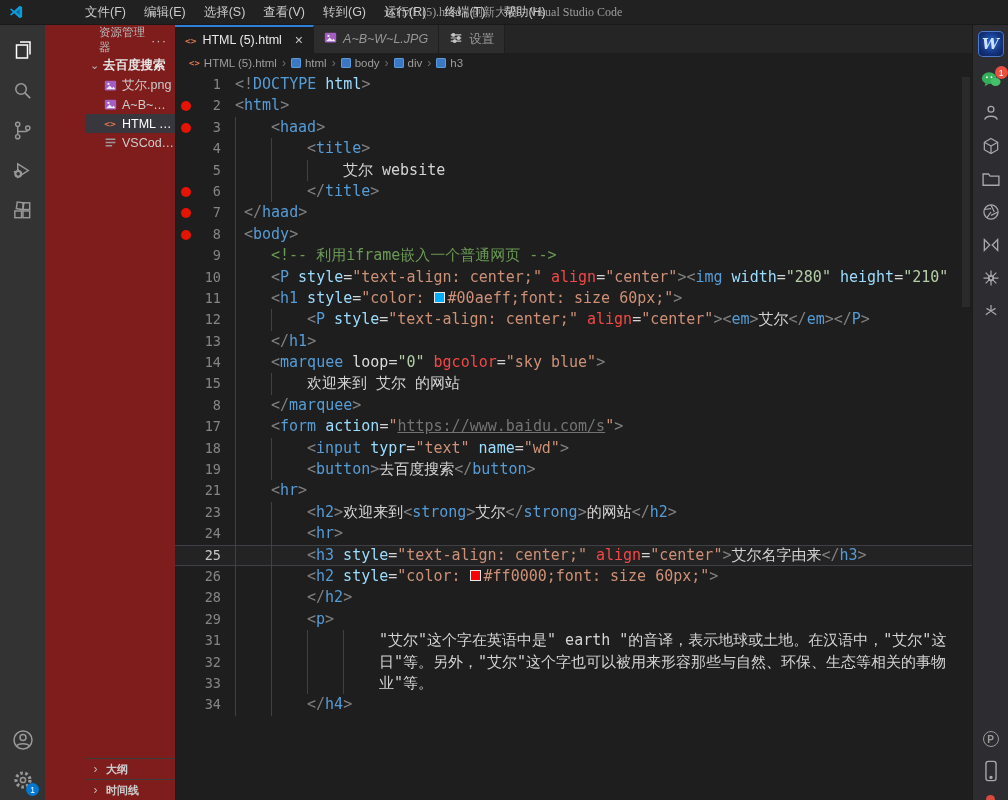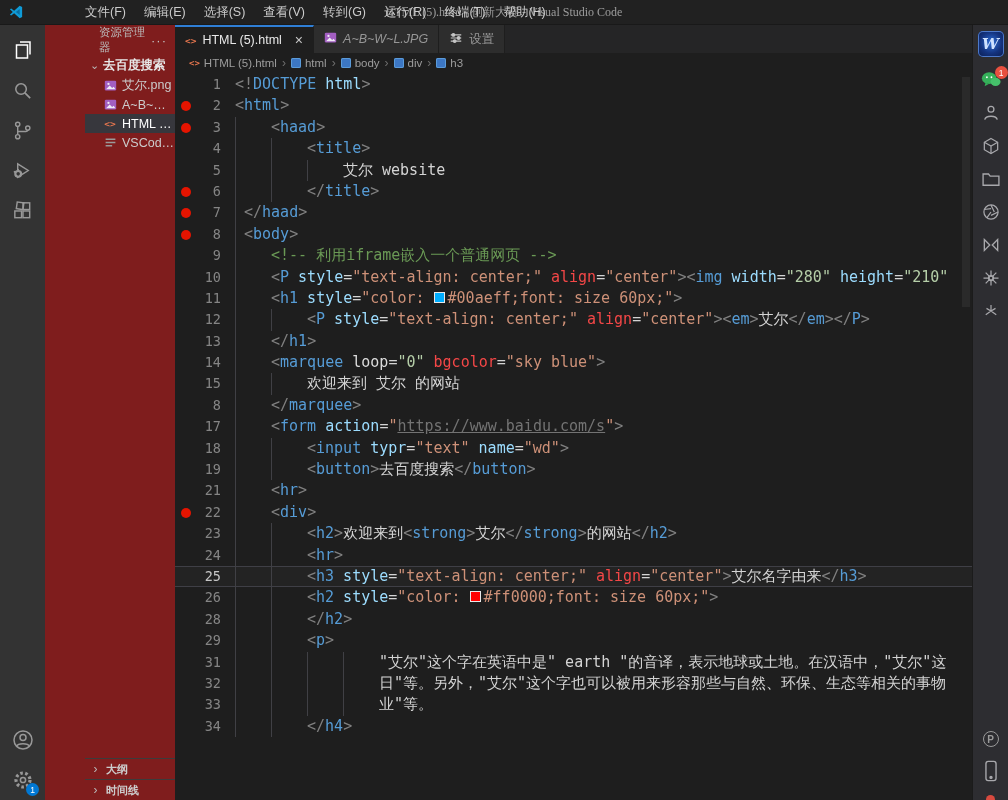--- a/index.html
+++ b/index.html
@@ -300,21 +300,20 @@
         <div class="cl"><span class="bp"></span><span class="ln">11</span><span class="codetext"><span class="ind" style="width: 36px;"></span><span class="tk-p">&lt;</span><span class="tk-tag">h1</span><span class="tk-attr"> style</span><span class="tk-eq">=</span><span class="tk-str">"color: </span><span class="sw" style="background: rgb(0, 174, 255);"></span><span class="tk-str">#00aeff;font: size 60px;"</span><span class="tk-p">&gt;</span></span></div>
         <div class="cl"><span class="bp"></span><span class="ln">12</span><span class="codetext"><span class="ind" style="width: 72px;"></span><span class="tk-p">&lt;</span><span class="tk-tag">P</span><span class="tk-attr"> style</span><span class="tk-eq">=</span><span class="tk-str">"text-align: center;"</span><span class="tk-red"> align</span><span class="tk-eq">=</span><span class="tk-str">"center"</span><span class="tk-p">&gt;&lt;</span><span class="tk-tag">em</span><span class="tk-p">&gt;</span><span class="tk-txt">艾尔</span><span class="tk-p">&lt;/</span><span class="tk-tag">em</span><span class="tk-p">&gt;&lt;/</span><span class="tk-tag">P</span><span class="tk-p">&gt;</span></span></div>
         <div class="cl"><span class="bp"></span><span class="ln">13</span><span class="codetext"><span class="ind" style="width: 36px;"></span><span class="tk-p">&lt;/</span><span class="tk-tag">h1</span><span class="tk-p">&gt;</span></span></div>
         <div class="cl"><span class="bp"></span><span class="ln">14</span><span class="codetext"><span class="ind" style="width: 36px;"></span><span class="tk-p">&lt;</span><span class="tk-tag">marquee</span><span class="tk-wht"> loop</span><span class="tk-eq">=</span><span class="tk-num">"0"</span><span class="tk-red"> bgcolor</span><span class="tk-eq">=</span><span class="tk-str">"sky blue"</span><span class="tk-p">&gt;</span></span></div>
         <div class="cl"><span class="bp"></span><span class="ln">15</span><span class="codetext"><span class="ind" style="width: 72px;"></span><span class="tk-txt">欢迎来到 艾尔 的网站</span></span></div>
         <div class="cl"><span class="bp"></span><span class="ln">8</span><span class="codetext"><span class="ind" style="width: 36px;"></span><span class="tk-p">&lt;/</span><span class="tk-tag">marquee</span><span class="tk-p">&gt;</span></span></div>
         <div class="cl"><span class="bp"></span><span class="ln">17</span><span class="codetext"><span class="ind" style="width: 36px;"></span><span class="tk-p">&lt;</span><span class="tk-tag">form</span><span class="tk-attr"> action</span><span class="tk-eq">=</span><span class="tk-str">"</span><span class="tk-url">https://www.baidu.com/s</span><span class="tk-str">"</span><span class="tk-p">&gt;</span></span></div>
         <div class="cl"><span class="bp"></span><span class="ln">18</span><span class="codetext"><span class="ind" style="width: 72px;"></span><span class="tk-p">&lt;</span><span class="tk-tag">input</span><span class="tk-attr"> typr</span><span class="tk-eq">=</span><span class="tk-str">"text"</span><span class="tk-attr"> name</span><span class="tk-eq">=</span><span class="tk-str">"wd"</span><span class="tk-p">&gt;</span></span></div>
         <div class="cl"><span class="bp"></span><span class="ln">19</span><span class="codetext"><span class="ind" style="width: 72px;"></span><span class="tk-p">&lt;</span><span class="tk-tag">button</span><span class="tk-p">&gt;</span><span class="tk-txt">去百度搜索</span><span class="tk-p">&lt;/</span><span class="tk-tag">button</span><span class="tk-p">&gt;</span></span></div>
         <div class="cl"><span class="bp"></span><span class="ln">21</span><span class="codetext"><span class="ind" style="width: 36px;"></span><span class="tk-p">&lt;</span><span class="tk-tag">hr</span><span class="tk-p">&gt;</span></span></div>
-        <div class="cl"><span class="bp on"></span><span class="ln">22</span><span class="codetext"><span class="ind" style="width: 36px;"></span><span class="tk-p">&lt;</span><span class="tk-tag">div</span><span class="tk-p">&gt;</span></span></div>
         <div class="cl"><span class="bp"></span><span class="ln">23</span><span class="codetext"><span class="ind" style="width: 72px;"></span><span class="tk-p">&lt;</span><span class="tk-tag">h2</span><span class="tk-p">&gt;</span><span class="tk-txt">欢迎来到</span><span class="tk-p">&lt;</span><span class="tk-tag">strong</span><span class="tk-p">&gt;</span><span class="tk-txt">艾尔</span><span class="tk-p">&lt;/</span><span class="tk-tag">strong</span><span class="tk-p">&gt;</span><span class="tk-txt">的网站</span><span class="tk-p">&lt;/</span><span class="tk-tag">h2</span><span class="tk-p">&gt;</span></span></div>
         <div class="cl"><span class="bp"></span><span class="ln">24</span><span class="codetext"><span class="ind" style="width: 72px;"></span><span class="tk-p">&lt;</span><span class="tk-tag">hr</span><span class="tk-p">&gt;</span></span></div>
         <div class="cl current"><span class="bp"></span><span class="ln">25</span><span class="codetext"><span class="ind" style="width: 72px;"></span><span class="tk-p">&lt;</span><span class="tk-tag">h3</span><span class="tk-attr"> style</span><span class="tk-eq">=</span><span class="tk-str">"text-align: center;"</span><span class="tk-red"> align</span><span class="tk-eq">=</span><span class="tk-str">"center"</span><span class="tk-p">&gt;</span><span class="tk-txt">艾尔名字由来</span><span class="tk-p">&lt;/</span><span class="tk-tag">h3</span><span class="tk-p">&gt;</span></span></div>
         <div class="cl"><span class="bp"></span><span class="ln">26</span><span class="codetext"><span class="ind" style="width: 72px;"></span><span class="tk-p">&lt;</span><span class="tk-tag">h2</span><span class="tk-attr"> style</span><span class="tk-eq">=</span><span class="tk-str">"color: </span><span class="sw" style="background: rgb(255, 0, 0);"></span><span class="tk-str">#ff0000;font: size 60px;"</span><span class="tk-p">&gt;</span></span></div>
         <div class="cl"><span class="bp"></span><span class="ln">28</span><span class="codetext"><span class="ind" style="width: 72px;"></span><span class="tk-p">&lt;/</span><span class="tk-tag">h2</span><span class="tk-p">&gt;</span></span></div>
         <div class="cl"><span class="bp"></span><span class="ln">29</span><span class="codetext"><span class="ind" style="width: 72px;"></span><span class="tk-p">&lt;</span><span class="tk-tag">p</span><span class="tk-p">&gt;</span></span></div>
         <div class="cl"><span class="bp"></span><span class="ln">31</span><span class="codetext"><span class="ind" style="width: 144px;"></span><span class="tk-txt">"艾尔"这个字在英语中是" earth "的音译，表示地球或土地。在汉语中，"艾尔"这</span></span></div>
         <div class="cl"><span class="bp"></span><span class="ln">32</span><span class="codetext"><span class="ind" style="width: 144px;"></span><span class="tk-txt">日"等。另外，"艾尔"这个字也可以被用来形容那些与自然、环保、生态等相关的事物</span></span></div>
         <div class="cl"><span class="bp"></span><span class="ln">33</span><span class="codetext"><span class="ind" style="width: 144px;"></span><span class="tk-txt">业"等。</span></span></div>
         <div class="cl"><span class="bp"></span><span class="ln">34</span><span class="codetext"><span class="ind" style="width: 72px;"></span><span class="tk-p">&lt;/</span><span class="tk-tag">h4</span><span class="tk-p">&gt;</span></span></div>

